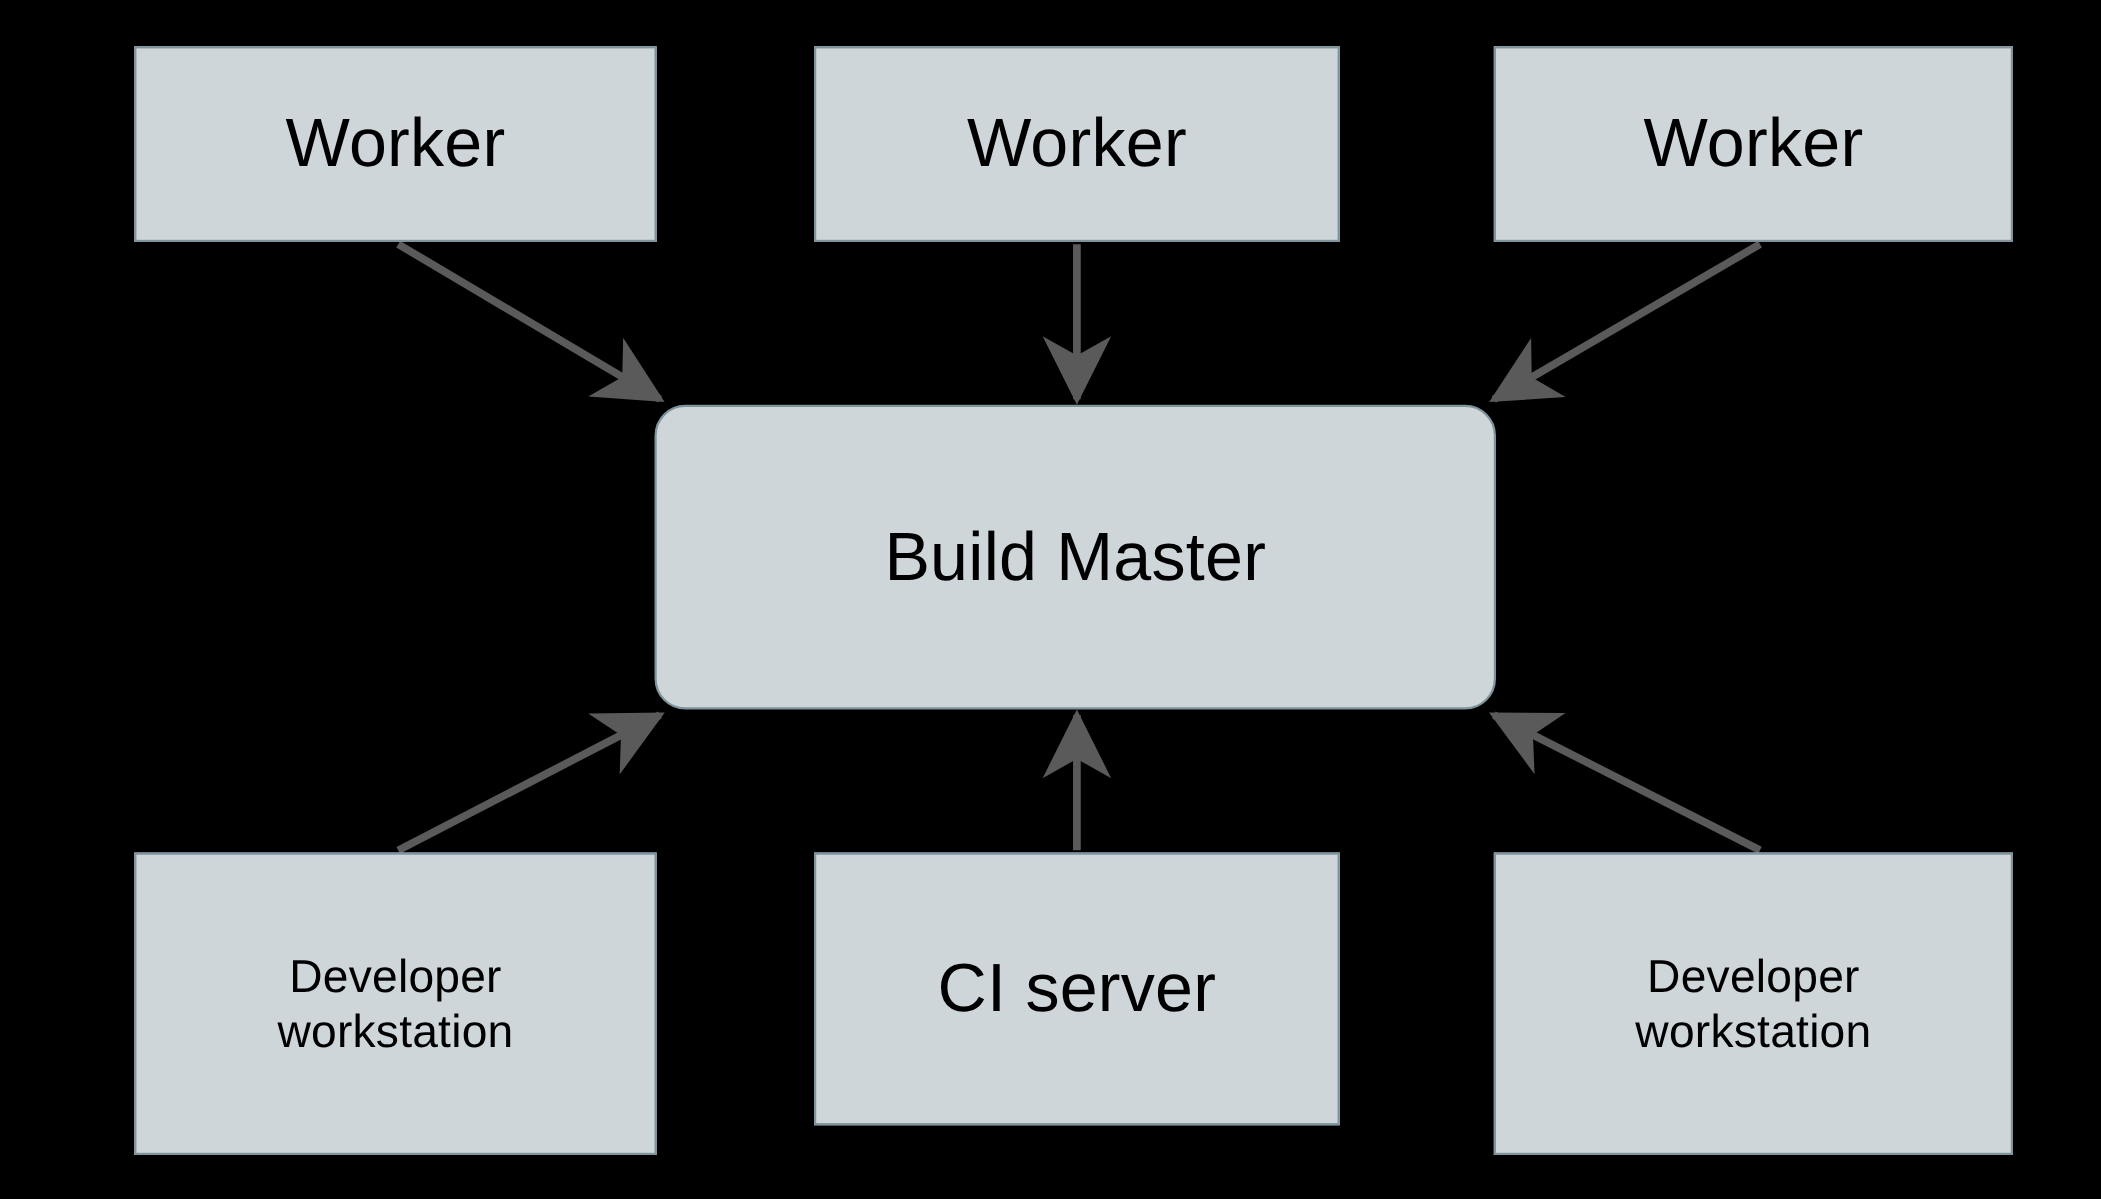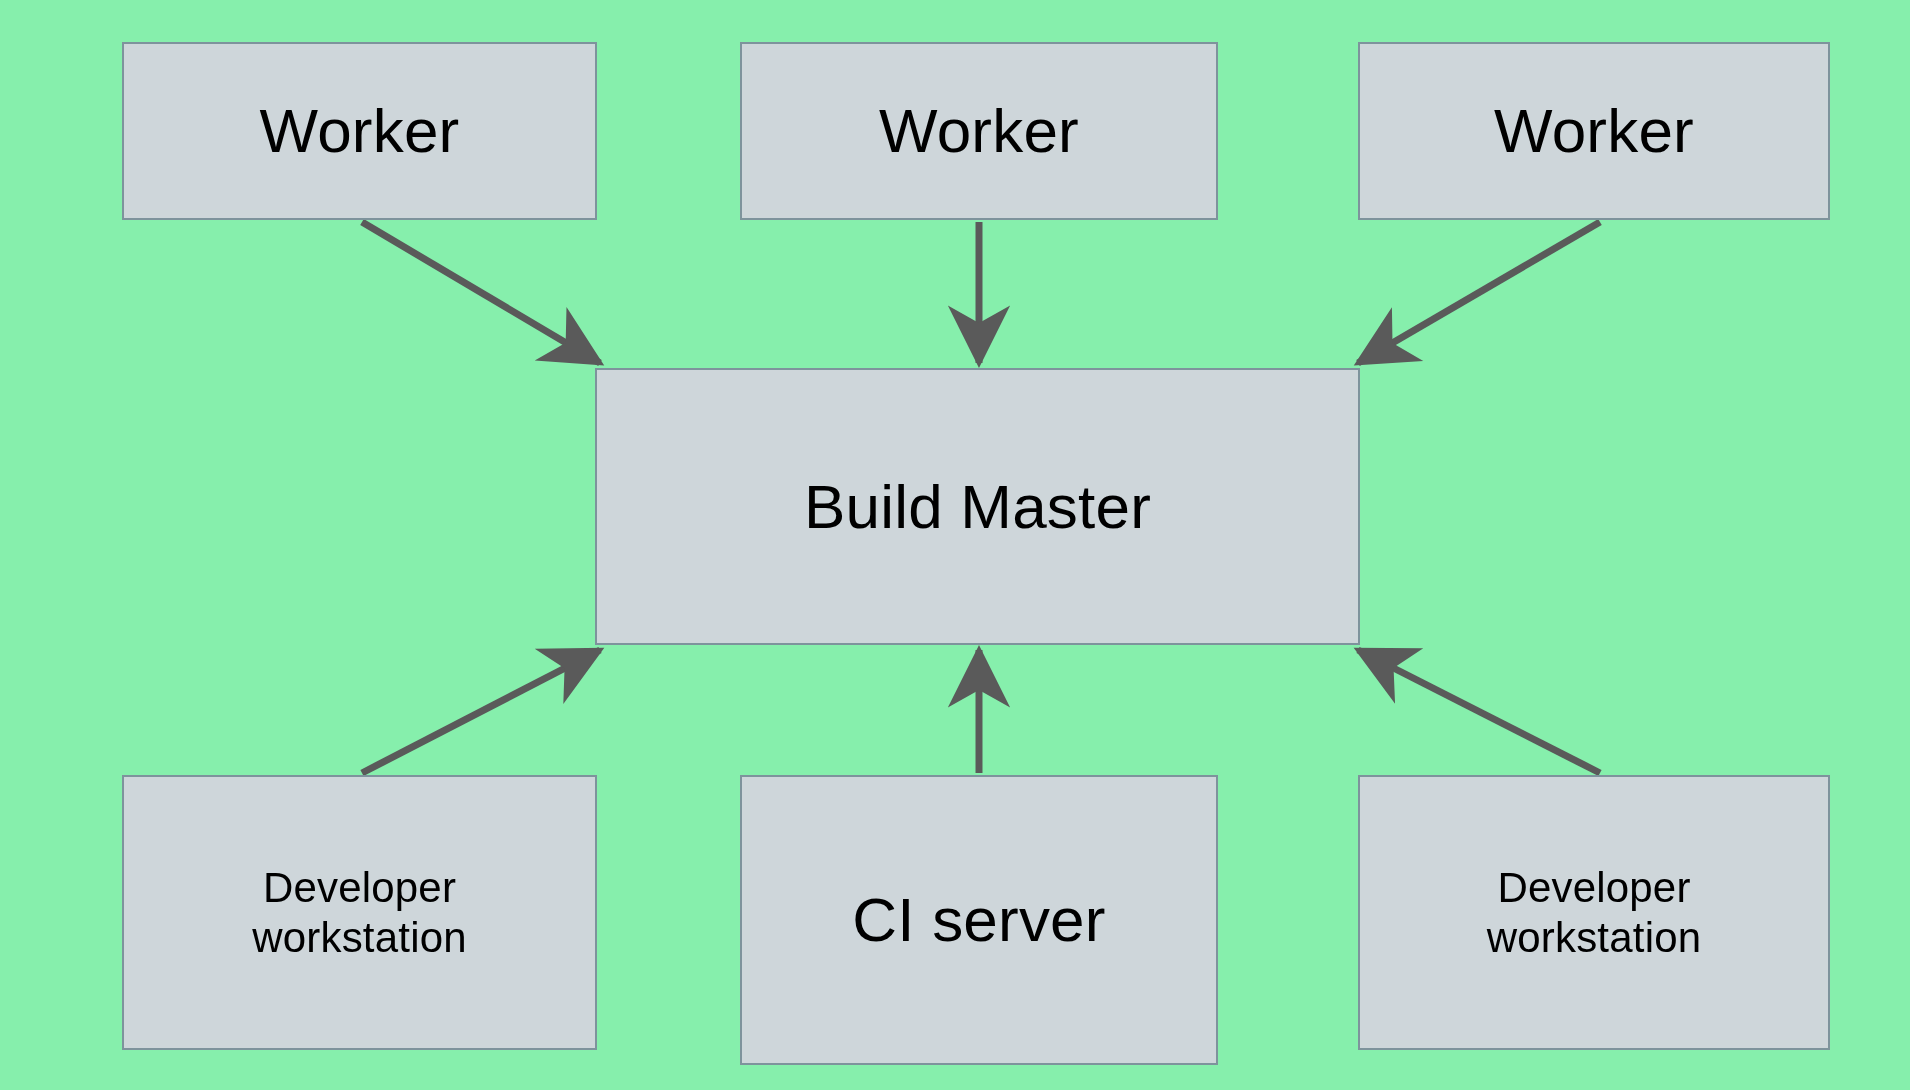--- a/index.html
+++ b/index.html
@@ -8,21 +8,21 @@
     padding: 0;
     background: #ffffff;
   }
   body {
     font-family: "Liberation Sans", sans-serif;
   }
   #diagram-stage {
     position: relative;
     width: 1910px;
     height: 1090px;
-    background: #86efac;
+    background: #000000;
     overflow: hidden;
   }
   #edge-layer {
     position: absolute;
     left: 0;
     top: 0;
     width: 1910px;
     height: 1090px;
     pointer-events: none;
   }
@@ -46,23 +46,23 @@
   }
   .node-worker .node-label   { font-size: 62px; }
   .node-master .node-label   { font-size: 62px; }
   .node-ci .node-label       { font-size: 62px; }
   .node-dev .node-label      { font-size: 42px; }
 
   
   #node-worker-left   { left: 122px;  top: 42px;   width: 475px; height: 178px; }
   #node-worker-center { left: 740px;  top: 42px;   width: 478px; height: 178px; }
   #node-worker-right  { left: 1358px; top: 42px;   width: 472px; height: 178px; }
-  #node-build-master  { left: 595px;  top: 368px;  width: 765px; height: 277px; }
+  #node-build-master  { left: 595px;  top: 368px;  width: 765px; height: 277px; border-radius: 28px; }
   #node-dev-left      { left: 122px;  top: 775px;  width: 475px; height: 275px; }
-  #node-ci-server     { left: 740px;  top: 775px;  width: 478px; height: 290px; }
+  #node-ci-server     { left: 740px;  top: 775px;  width: 478px; height: 248px; }
   #node-dev-right     { left: 1358px; top: 775px;  width: 472px; height: 275px; }
 </style>
 </head>
 <body>
 
 <div id="diagram-stage">
 
   <svg id="edge-layer" viewBox="0 0 1910 1090" width="1910" height="1090" xmlns="http://www.w3.org/2000/svg">
     <defs>
       <marker id="arrowhead" markerWidth="10" markerHeight="10" refX="8.6" refY="5" orient="auto" markerUnits="strokeWidth">

